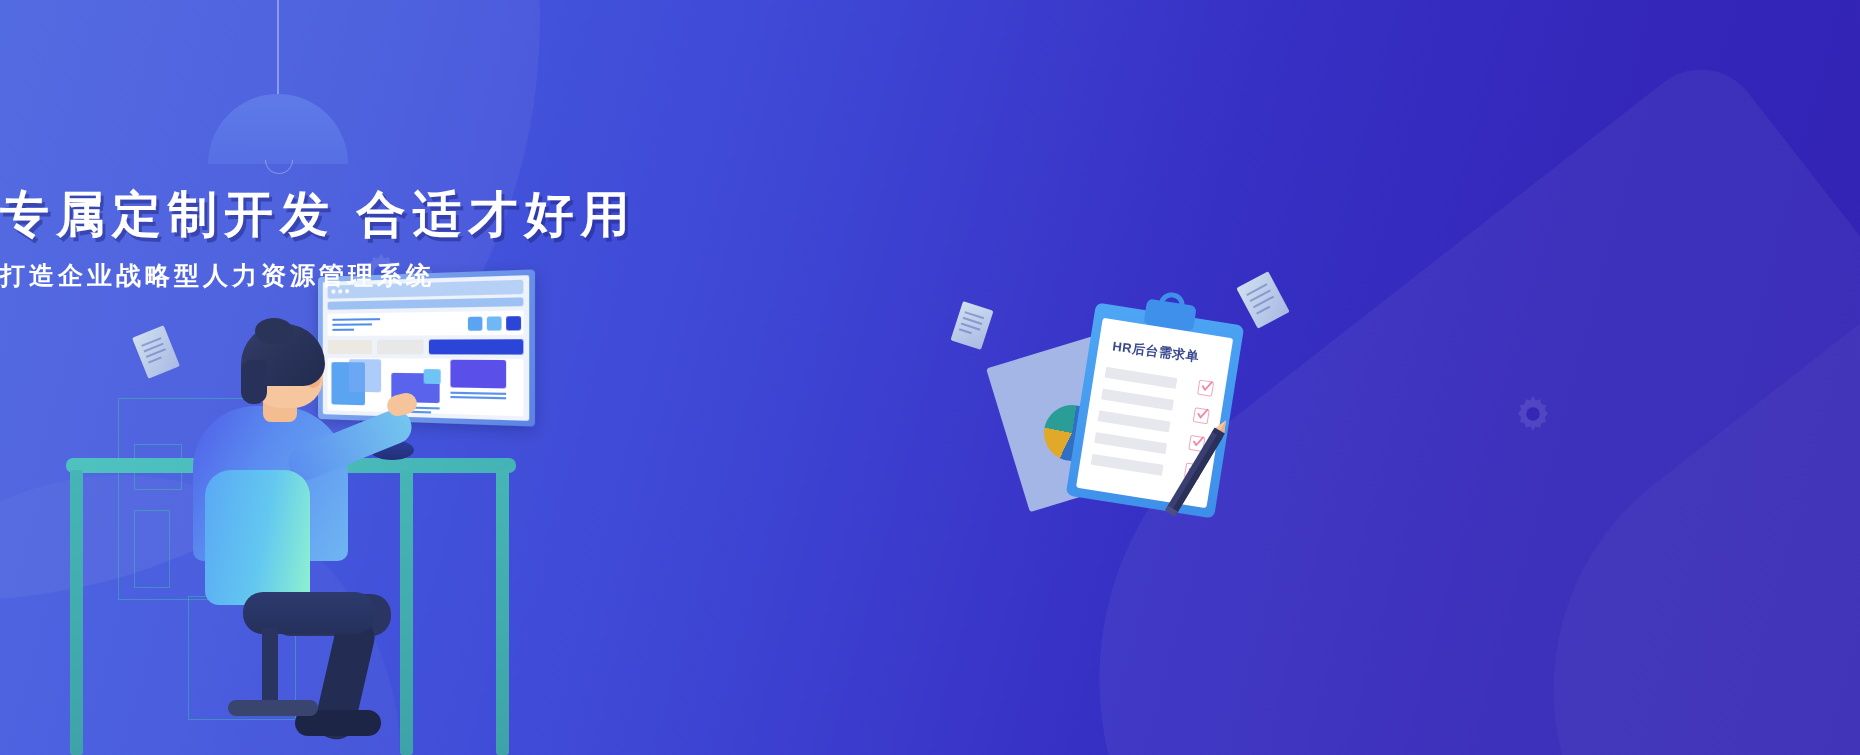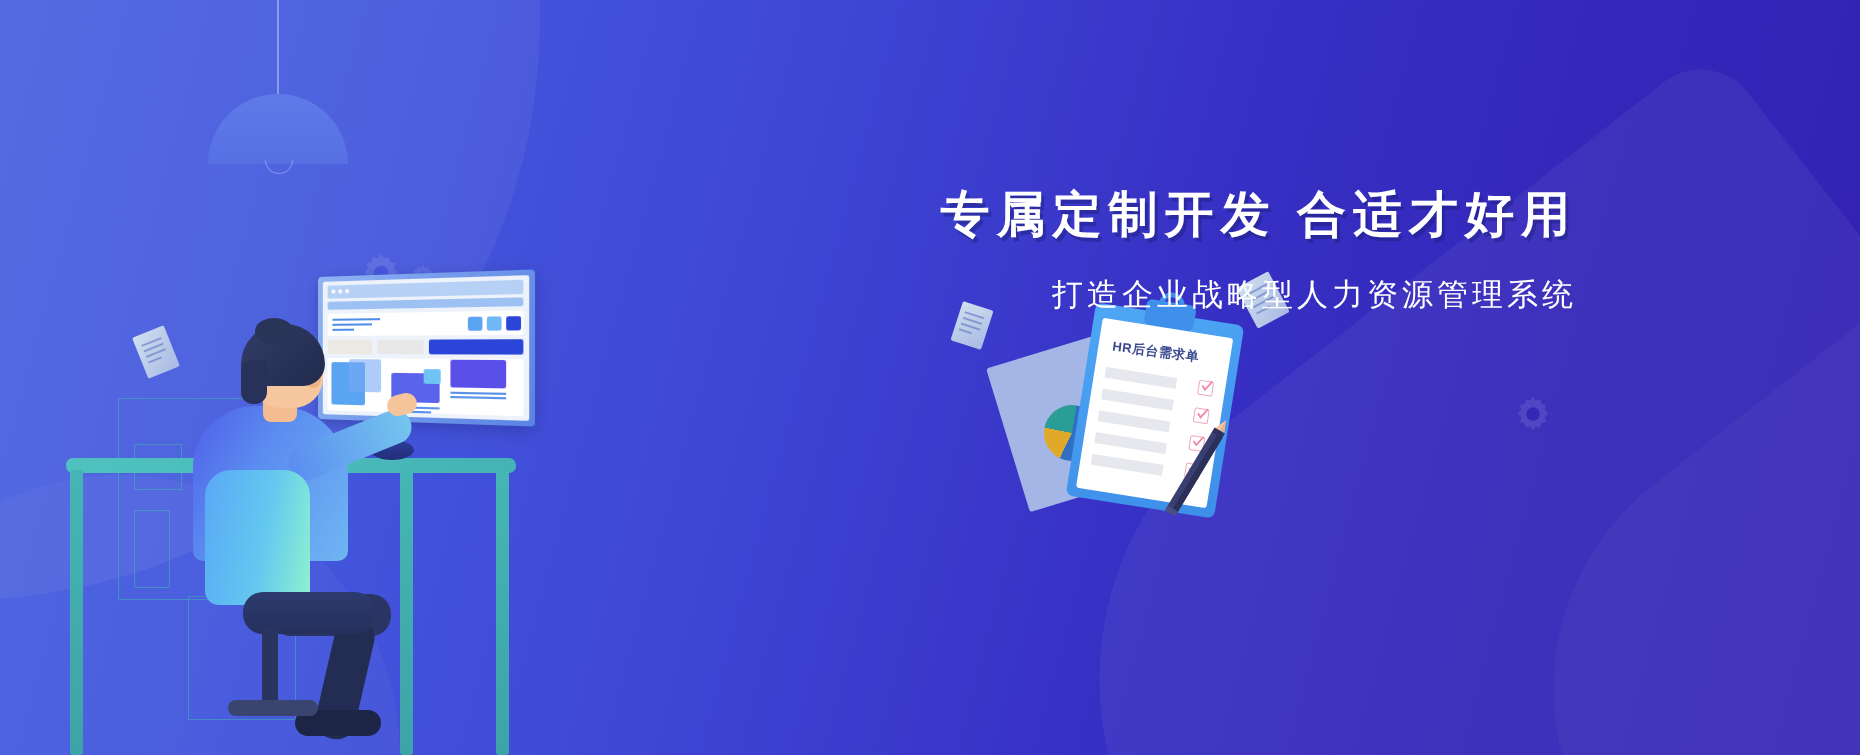--- a/index.html
+++ b/index.html
@@ -246,38 +246,38 @@
   .cb-check {
     position: absolute; width: 13px; height: 13px;
     border: 1.5px solid #f0a7bb;
     border-radius: 2px;
   }
   .cb-check svg { position: absolute; left: 1px; top: -2px; }
   .pencil { position: absolute; left: 118px; top: 92px; width: 16px; height: 110px; transform: rotate(22deg); }
 
   
   .title-wrap {
-    position: absolute; left: 7px; top: 186px; width: 1570px;
-    text-align: right;
+    position: absolute; left: 0; top: 186px; width: 1570px;
+    text-align: left;
   }
   .main-title {
     font-size: 49px;
     font-weight: bold;
     color: #ffffff;
     letter-spacing: 7px;
     line-height: 1.15;
     text-shadow: 3px 4px 0 rgba(26,32,120,0.45);
     white-space: nowrap;
   }
   .sub-title {
-    margin-top: 32px;
-    font-size: 31px;
+    margin-top: 17px;
+    font-size: 25px;
     color: #ffffff;
     letter-spacing: 4px;
-    font-weight: normal;
+    font-weight: bold;
     white-space: nowrap;
   }
 </style>
 </head>
 <body>
 
 <div id="banner">
 
   <div class="bg-circle-tl"></div>
   <div class="bg-arc-bl"></div>

